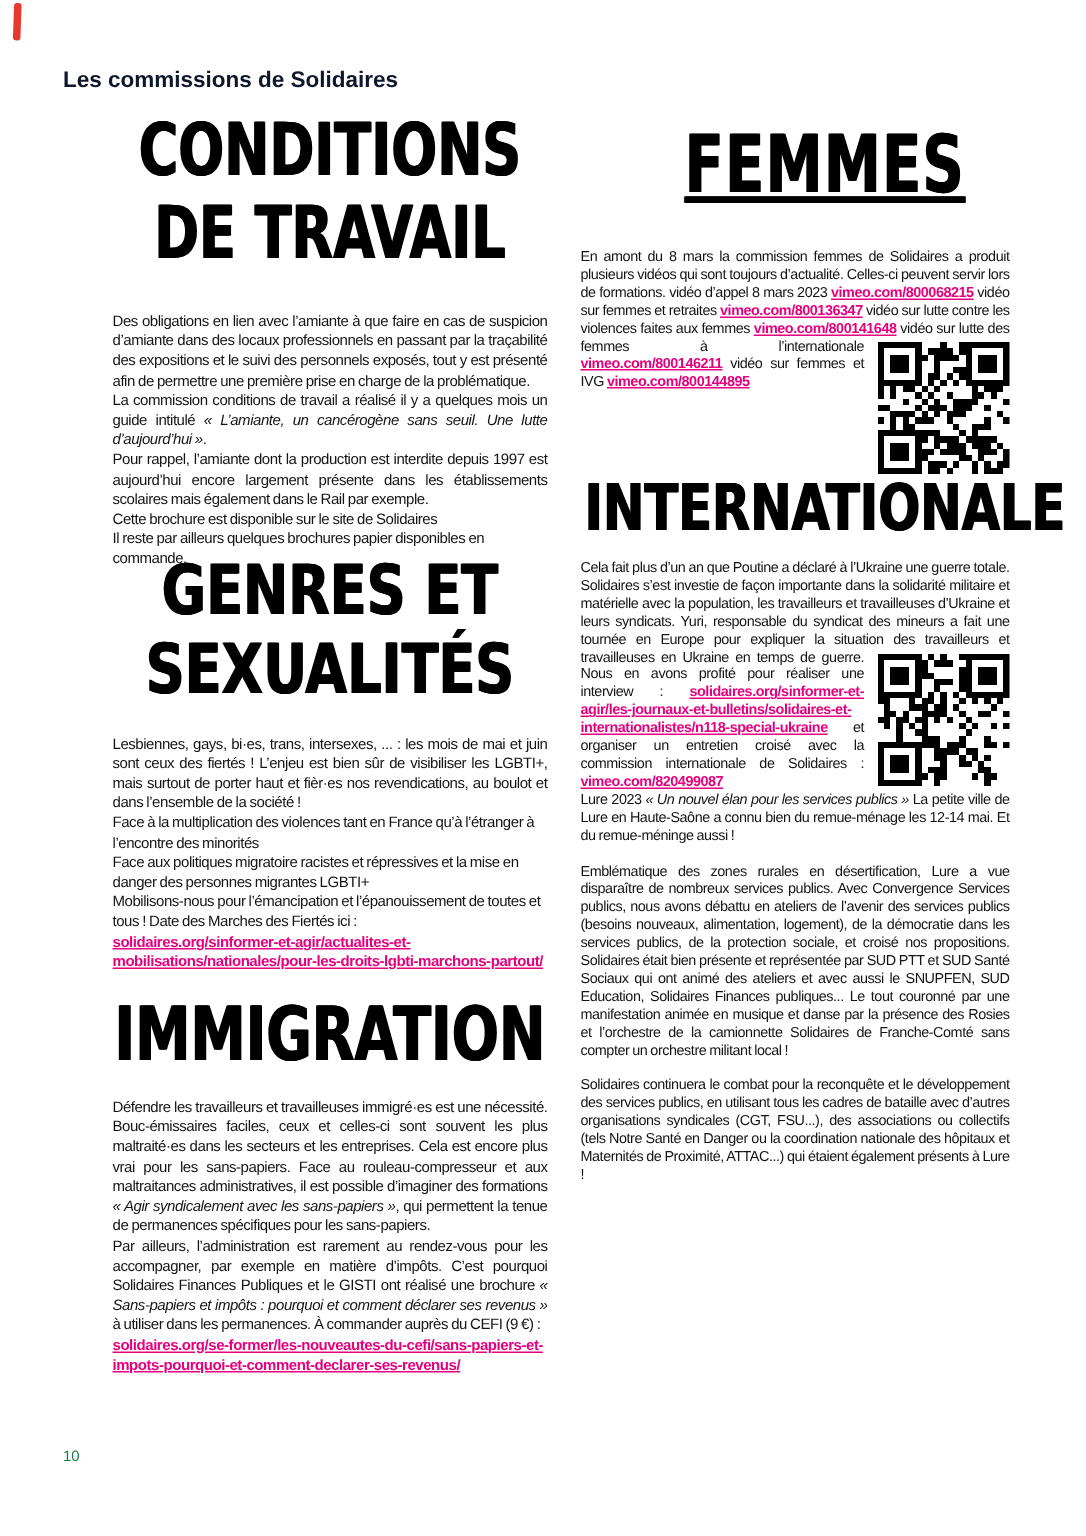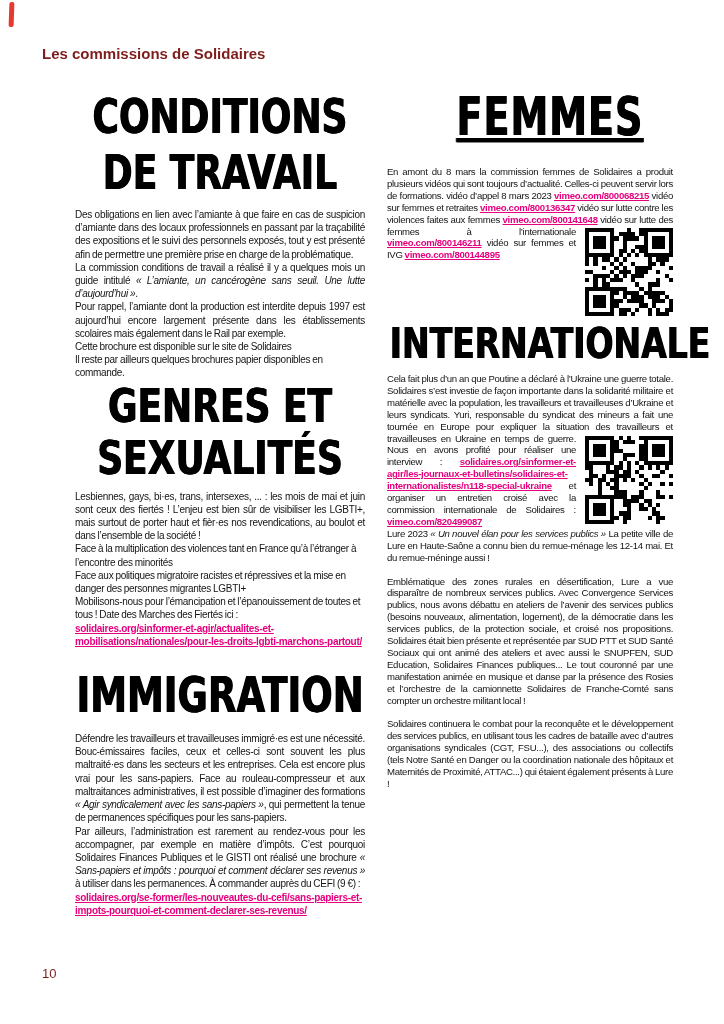--- a/index.html
+++ b/index.html
@@ -2,35 +2,35 @@
 <html style="--link-color: #e6007e; --mark-color: #e8392f;"><head>
 <meta charset="utf-8">
 <style>
   html,body{margin:0;padding:0;background:#ffffff;}
   .page{position:relative;width:724px;height:1024px;background:#fff;
         font-family:"Liberation Sans",sans-serif;color:#121212;overflow:hidden;}
 
   .corner-mark{position:absolute;left:9px;top:2px;width:5px;height:25px;
                background:var(--mark-color,#e8392f);border-radius:2px;transform:rotate(2deg);}
 
-  .page-header{position:absolute;left:42px;top:45px;font-size:15px;font-weight:bold;color:#7f1d1d;}
-  .page-number{position:absolute;left:42px;top:966px;font-size:13px;color:#7f1d1d;}
+  .page-header{position:absolute;left:42px;top:45px;font-size:15px;font-weight:bold;color:#0f172a;}
+  .page-number{position:absolute;left:42px;top:966px;font-size:10px;color:#15803d;}
 
   .col{position:absolute;top:88px;}
   .col-left{left:75px;width:290px;}
   .col-right{left:387px;width:326px;}
 
   .body{margin:0;font-size:10px;line-height:13.2px;letter-spacing:-0.3px;word-spacing:-0.4px;color:#141414;}
   .col-right .body{font-size:9.6px;line-height:11.9px;width:286px;}
   .jus{text-align:justify;}
   .it{font-style:italic;}
   .lnk{color:var(--link-color,#e6007e);font-weight:bold;text-decoration:underline;}
   .gap{margin-top:12px;}
 
-  .hl{display:flex;align-items:center;justify-content:center;
+  .hl{display:flex;align-items:flex-start;justify-content:center;
       font-family:"DejaVu Sans",sans-serif;font-weight:bold;color:#000;}
   .hl>span{display:block;text-align:center;white-space:pre-line;
            text-shadow:0.5px 0 #000,-0.5px 0 #000;}
   .hl-conditions{height:112px;}            .hl-conditions>span{font-size:36px;line-height:41px;transform:scaleY(1.35);}
   .hl-genres{height:104px;margin-bottom:6px;} .hl-genres>span{font-size:36px;line-height:41px;transform:scaleY(1.28);}
   .hl-immigration{height:54px;margin-top:20px;margin-bottom:10px;} .hl-immigration>span{font-size:37px;transform:scaleY(1.35);}
   .hl-femmes{height:58px;margin-bottom:20px;text-decoration:underline;} .hl-femmes>span{font-size:38px;transform:scaleY(1.4);letter-spacing:1px;}
   .hl-internationale{height:48px;margin-bottom:6px;} .hl-internationale>span{font-size:33px;transform:scaleY(1.3);}
   .hl-protection{height:116px;margin-top:8px;margin-bottom:8px;} .hl-protection>span{font-size:38px;line-height:45px;transform:scaleY(1.35);}
   .hl-conditions{margin-bottom:8px;}

